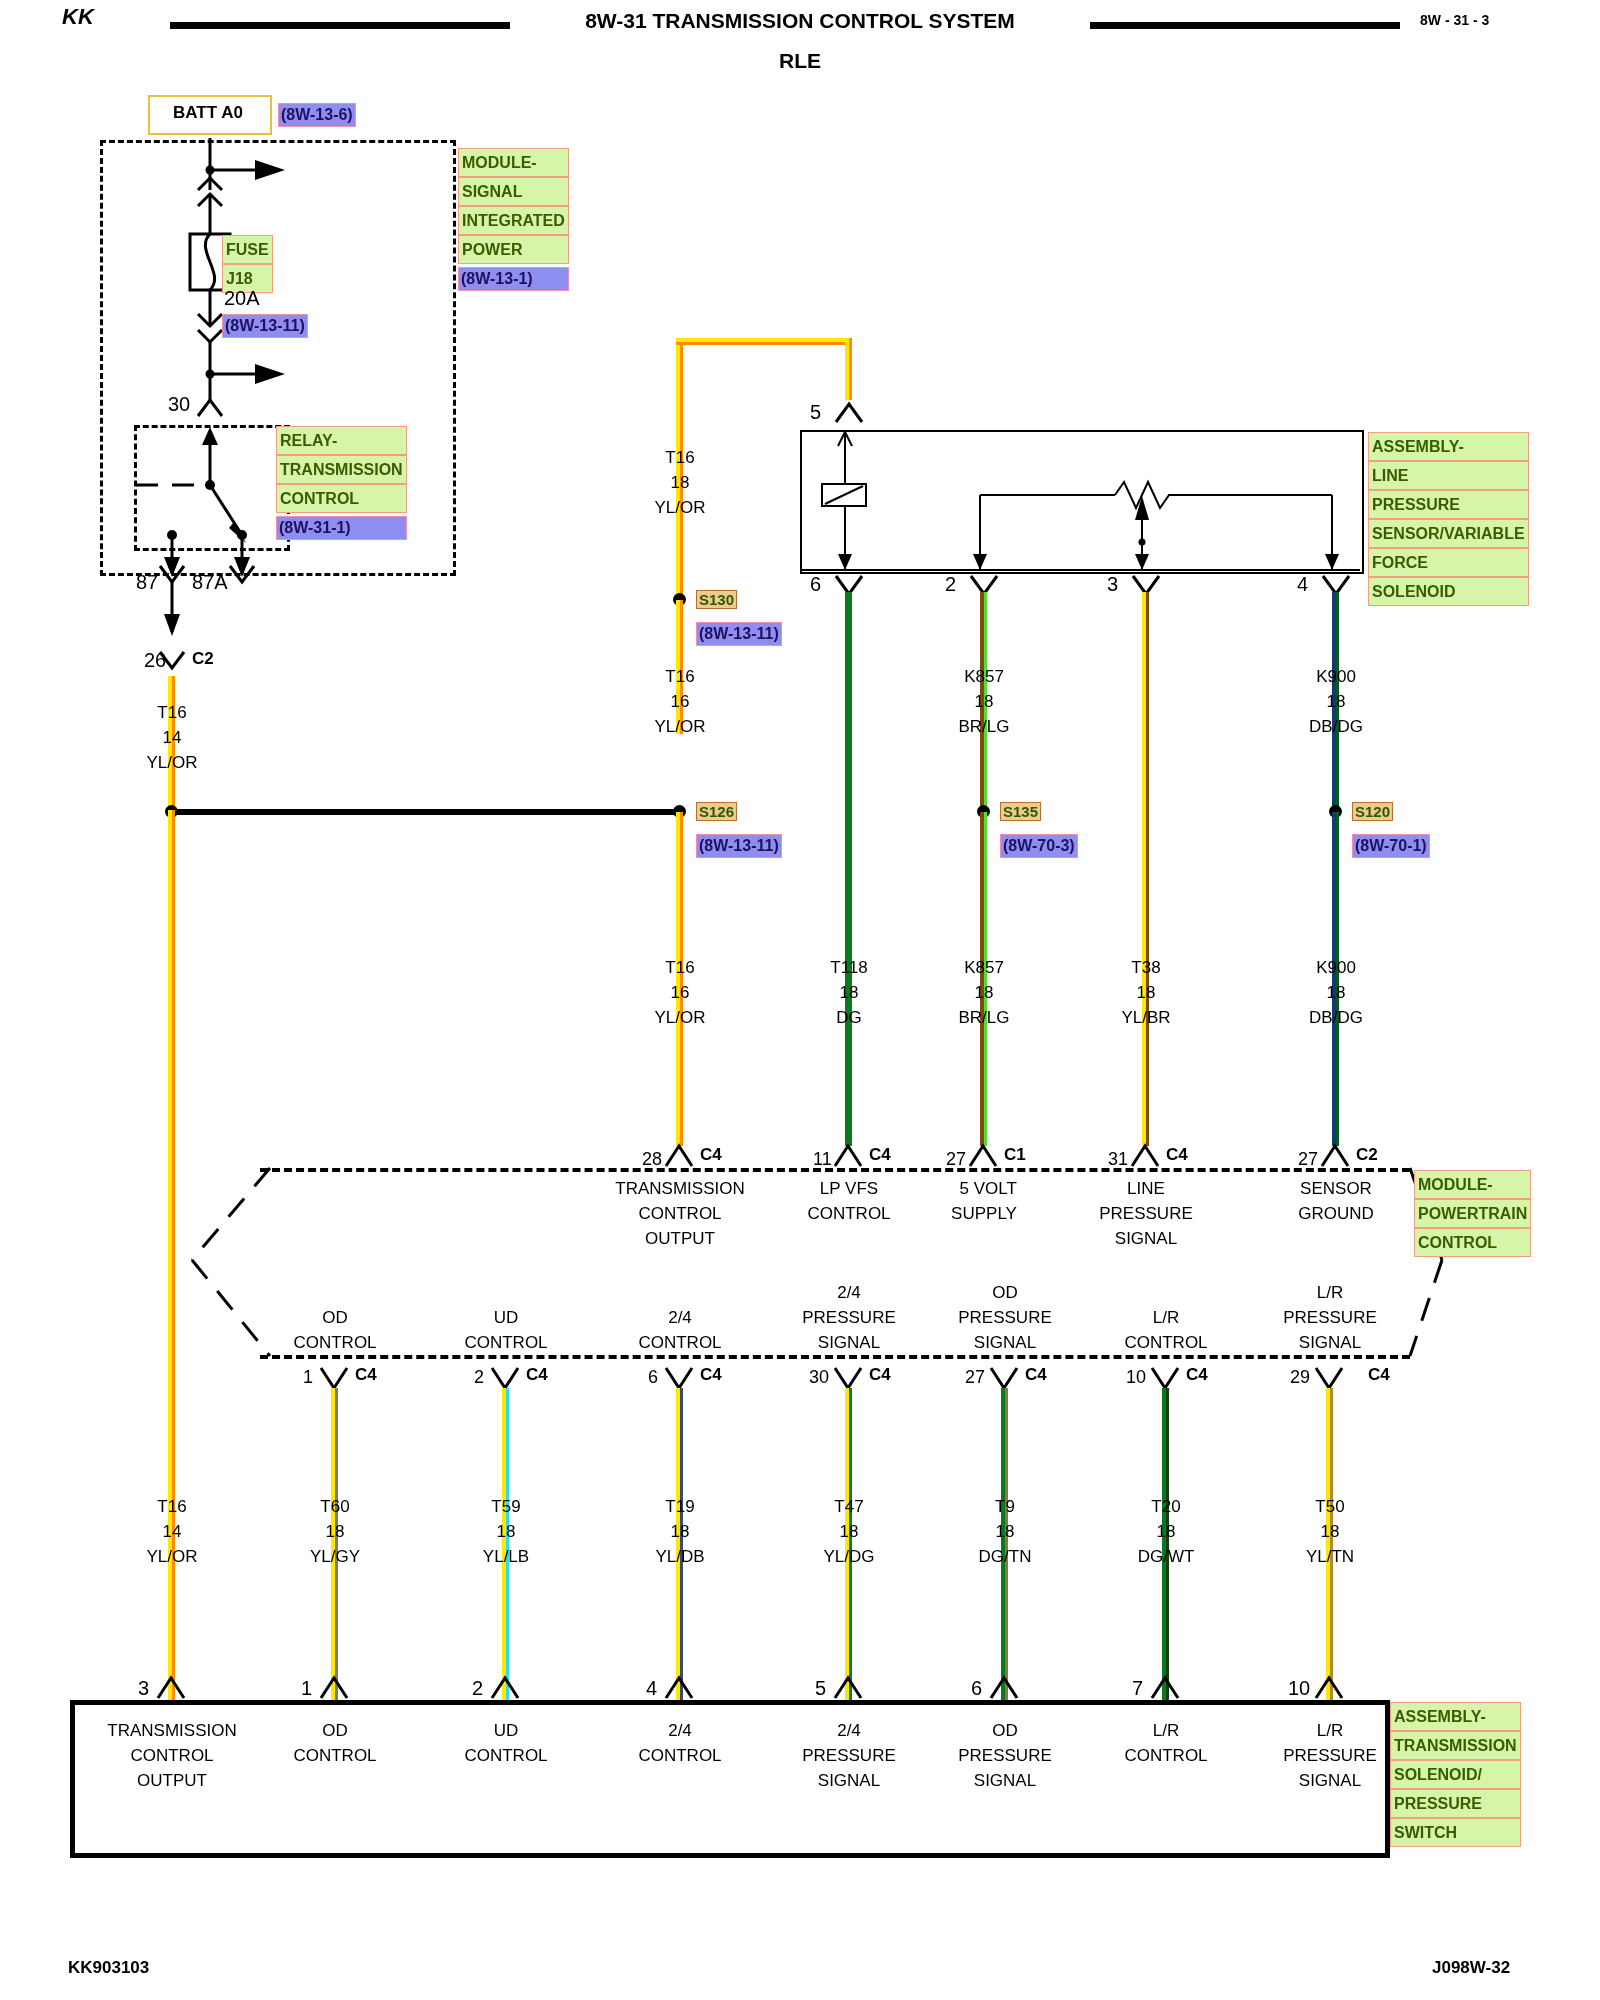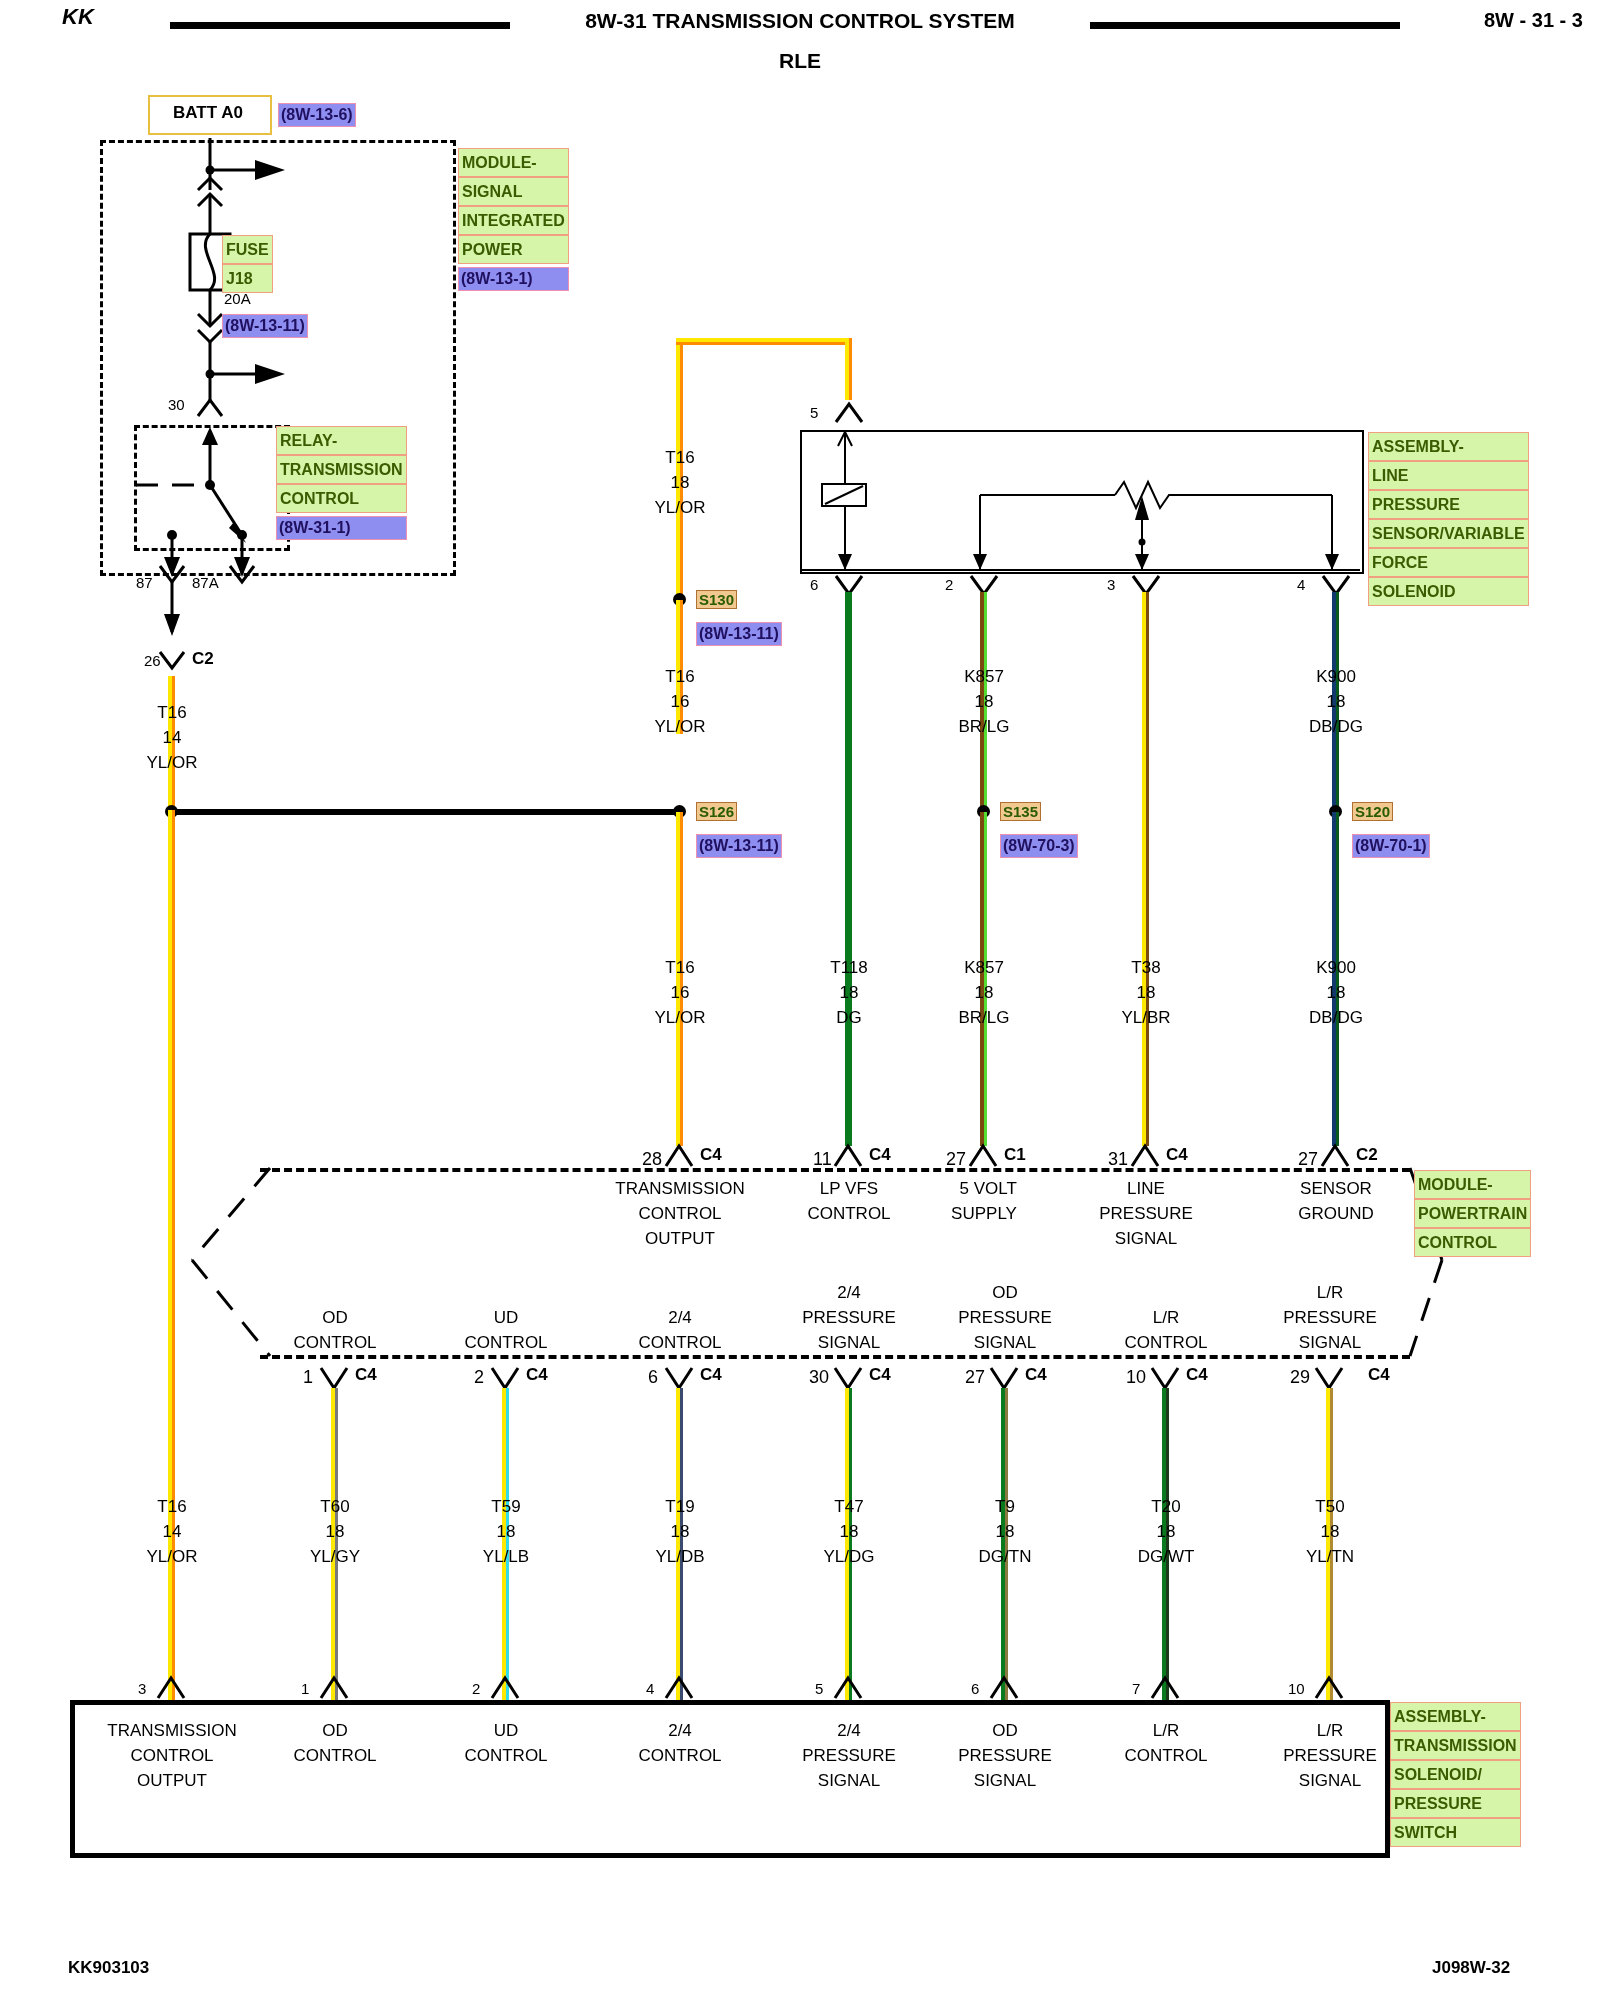--- a/index.html
+++ b/index.html
@@ -1,20 +1,20 @@
 <!DOCTYPE html>
 <html><head>
 <meta charset="utf-8">
 <style>
   html,body{margin:0;padding:0;background:#fff;}
   body{width:1600px;height:2000px;position:relative;
        font-family:"Liberation Sans", sans-serif;color:#000;overflow:hidden;}
   .abs{position:absolute;}
   .ctr{transform:translateX(-50%);text-align:center;white-space:nowrap;}
-  .t{font-size:15px;line-height:25px;}
+  .t{font-size:20px;line-height:25px;}
   .tb{font-size:17px;font-weight:bold;line-height:25px;}
   .sm{font-size:18px;line-height:22px;}
   
   .hl-green{background:#d6f5a8;border:1px solid #f0a080;color:#3a5c00;
             font-weight:bold;font-size:16px;line-height:25px;padding:1px 3px;
             white-space:nowrap;}
   .hl-blue{background:#8e8ef0;border:1px solid #f090b0;color:#201060;
            font-weight:bold;font-size:16px;line-height:22px;padding:0 2px;
            white-space:nowrap;}
   .hl-splice{background:#f0c890;border:1px solid #b07030;color:#2a5c00;
@@ -34,21 +34,21 @@
   .lbl3{font-size:17px;line-height:25px;text-align:center;white-space:nowrap;}
 </style>
 </head>
 <body>
 
 <div class="abs tb" style="left:62px;top:4px;font-size:22px;font-style:italic;">KK</div>
 <div class="abs hbar" style="left:170px;top:22px;width:340px;"></div>
 <div class="abs tb ctr" style="left:800px;top:8px;font-size:21px;">8W-31 TRANSMISSION CONTROL SYSTEM</div>
 <div class="abs tb ctr" style="left:800px;top:48px;font-size:21px;">RLE</div>
 <div class="abs hbar" style="left:1090px;top:22px;width:310px;"></div>
-<div class="abs tb" style="left:1484px;top:8px;font-size:20px;">8W - 31 - 3</div>
+<div class="abs tb" style="left:1420px;top:8px;font-size:14px;">8W - 31 - 3</div>
 
 <div class="abs dash-box" style="left:100px;top:140px;width:350px;height:430px;"></div>
 
 <div class="abs box-thin" style="left:148px;top:95px;width:120px;height:36px;border-color:#e8c040;"></div>
 <div class="abs tb ctr" style="left:208px;top:100px;">BATT A0</div>
 <div class="abs hl-blue" style="left:278px;top:103px;">(8W-13-6)</div>
 
 <div class="abs hl-stack" style="left:458px;top:148px;">
   <div class="hl-green">MODULE-</div>
   <div class="hl-green">SIGNAL</div>

